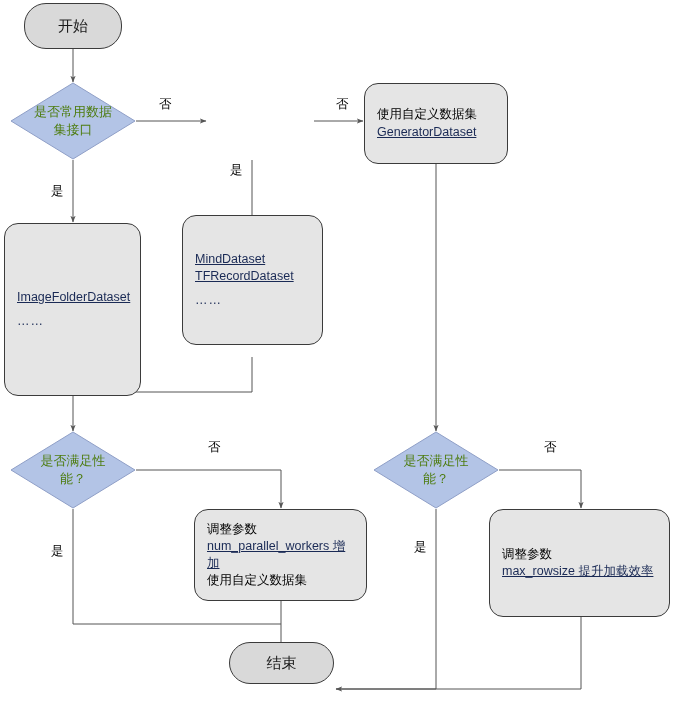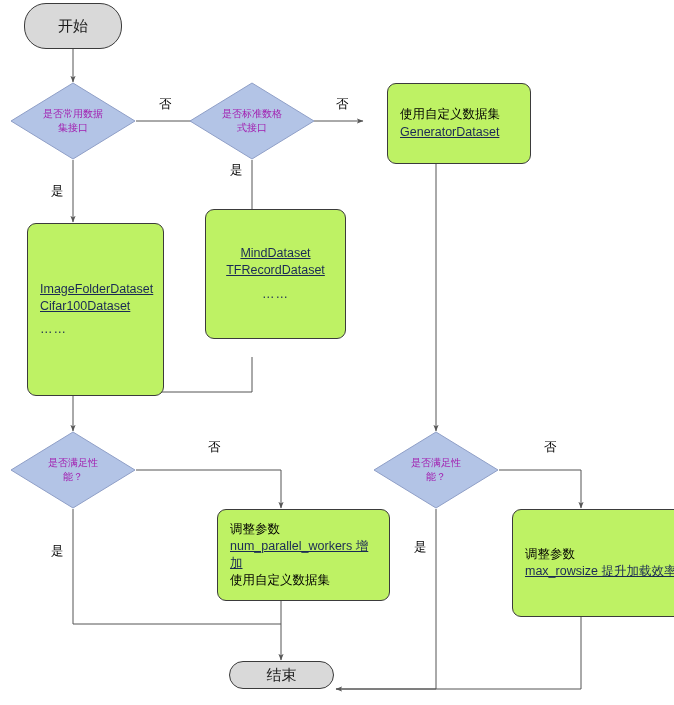--- a/index.html
+++ b/index.html
@@ -36,28 +36,27 @@
     color: #000000;
   }
   .terminator {
     background: #d9d9d9;
     border: 1px solid #3b3b3b;
     border-radius: 22px;
     font-size: 15px;
     color: #1a1a1a;
   }
   .process {
-    background: #bef264;
+    background: #e5e5e5;
     border: 1px solid #3b3b3b;
-    border-radius: 9px;
+    border-radius: 14px;
     font-size: 12.5px;
     color: #1a2a55;
     justify-content: flex-start;
     text-align: left;
-    margin-left: 23px;
   }
   .process .inner {
     padding: 0 12px;
     width: 100%;
   }
   .process .line-cn {
     color: #000000;
   }
   .process .line-code {
     color: #1a2a55;
@@ -78,23 +77,23 @@
   .diamond-label {
     position: absolute;
     left: 0;
     top: 0;
     width: 100%;
     height: 100%;
     display: flex;
     align-items: center;
     justify-content: center;
     text-align: center;
-    font-size: 10px;
+    font-size: 13px;
     line-height: 1.4;
-    color: #a21caf;
+    color: #4d7c0f;
   }
   .edge-label {
     position: absolute;
     background: #ffffff;
     font-size: 12.5px;
     color: #000000;
     line-height: 1;
     padding: 1px 2px;
     white-space: nowrap;
   }
@@ -158,49 +157,37 @@
       <polygon points="63,1 125,39 63,77 1,39" fill="#b3c4e6" stroke="#8f9fc7" stroke-width="1"></polygon>
     </svg>
     <div class="diamond-label">
       <div>
         <div>是否常用数据</div>
         <div>集接口</div>
       </div>
     </div>
   </div>
 
-  <div class="diamond-wrap" style="left:189px; top:82px; width:126px; height:78px;">
-    <svg width="126" height="78" viewBox="0 0 126 78">
-      <polygon points="63,1 125,39 63,77 1,39" fill="#b3c4e6" stroke="#8f9fc7" stroke-width="1"></polygon>
-    </svg>
-    <div class="diamond-label">
-      <div>
-        <div>是否标准数格</div>
-        <div>式接口</div>
-      </div>
-    </div>
-  </div>
 
   <div class="node process" style="left:364px; top:83px; width:144px; height:81px;">
     <div class="inner">
       <div class="line-cn">使用自定义数据集</div>
       <div class="line-code">GeneratorDataset</div>
     </div>
   </div>
 
   <div class="node process" style="left:4px; top:223px; width:137px; height:173px;">
     <div class="inner">
       <div class="line-code">ImageFolderDataset</div>
-      <div class="line-code">Cifar100Dataset</div>
       <div class="gap"></div>
       <div class="line-dots">……</div>
     </div>
   </div>
 
-  <div class="node process" style="left:182px; top:209px; width:141px; height:130px;text-align:center;">
+  <div class="node process" style="left:182px; top:215px; width:141px; height:130px;">
     <div class="inner">
       <div class="line-code">MindDataset</div>
       <div class="line-code">TFRecordDataset</div>
       <div class="gap"></div>
       <div class="line-dots">……</div>
     </div>
   </div>
 
   <div class="diamond-wrap" style="left:10px; top:431px; width:126px; height:78px;">
     <svg width="126" height="78" viewBox="0 0 126 78">
@@ -234,21 +221,21 @@
     </div>
   </div>
 
   <div class="node process" style="left:489px; top:509px; width:181px; height:108px;">
     <div class="inner">
       <div class="line-cn">调整参数</div>
       <div class="line-code">max_rowsize 提升加载效率</div>
     </div>
   </div>
 
-  <div class="node terminator" style="left:229px; top:661px; width:105px; height:28px;">
+  <div class="node terminator" style="left:229px; top:642px; width:105px; height:42px;">
     <span>结束</span>
   </div>
 
   <div class="edge-label" style="left:157px; top:97px;">否</div>
 
   <div class="edge-label" style="left:334px; top:97px;">否</div>
 
   <div class="edge-label" style="left:49px; top:184px;">是</div>
 
   <div class="edge-label" style="left:228px; top:163px;">是</div>

